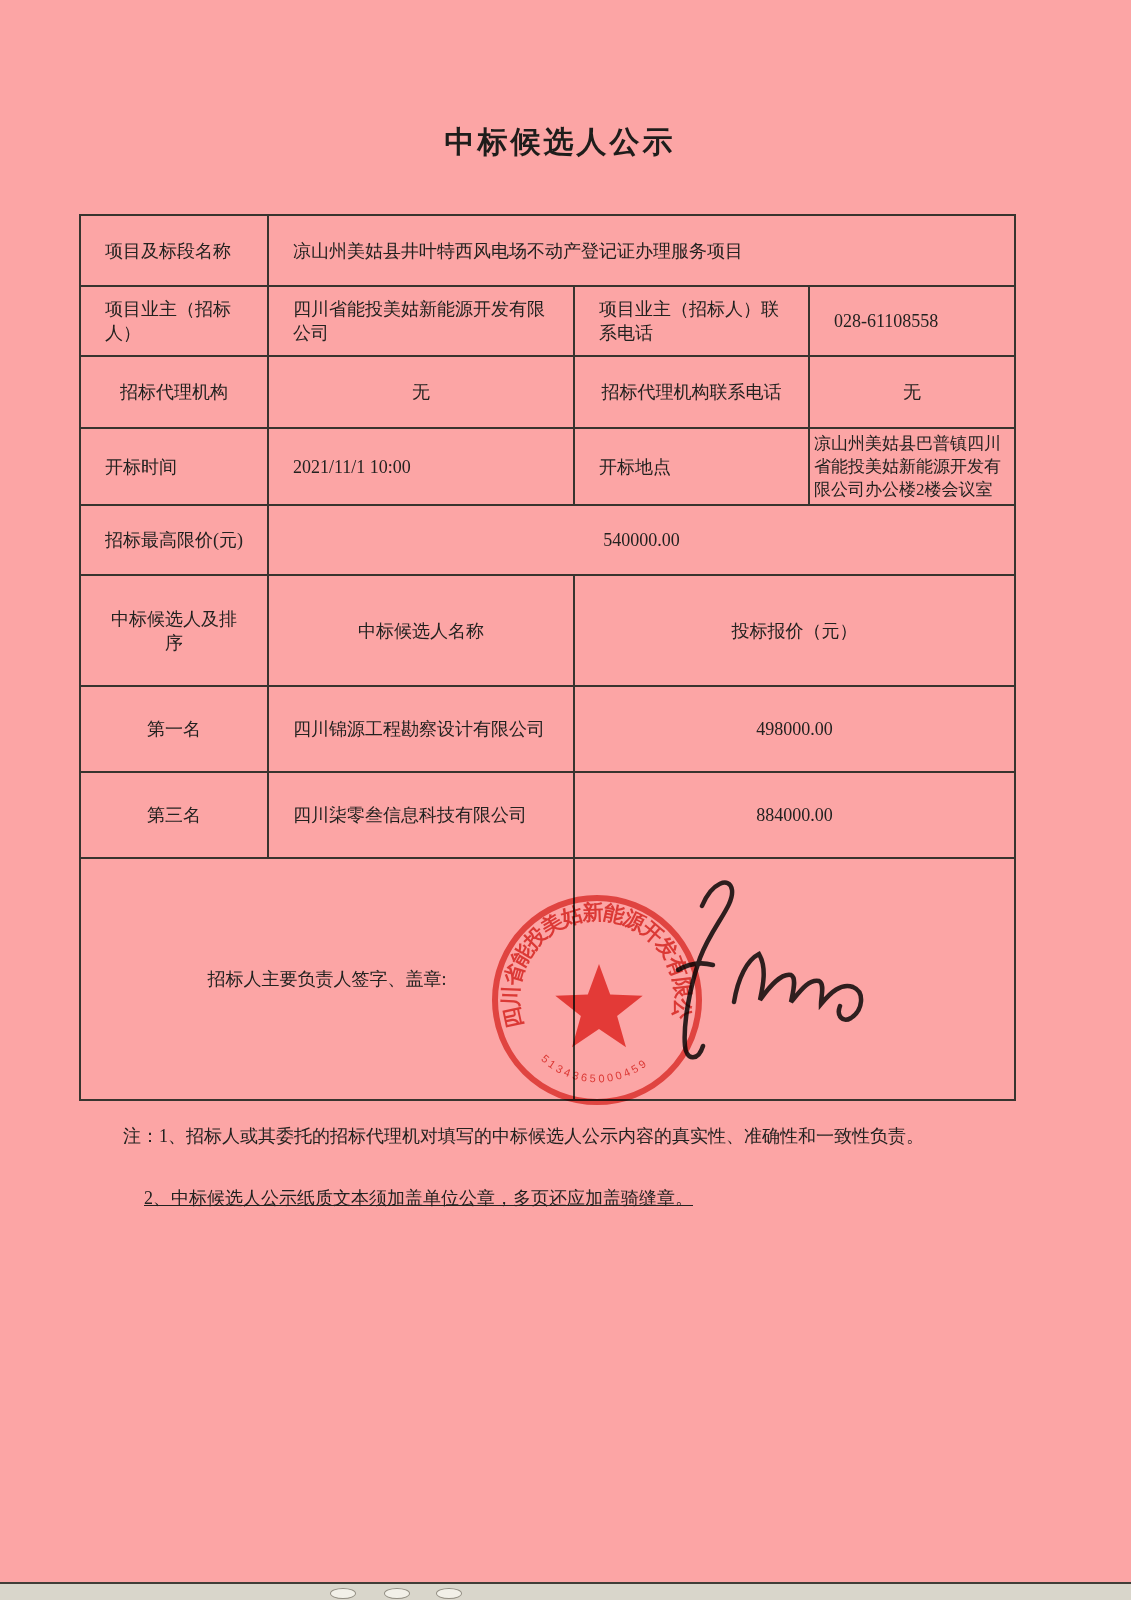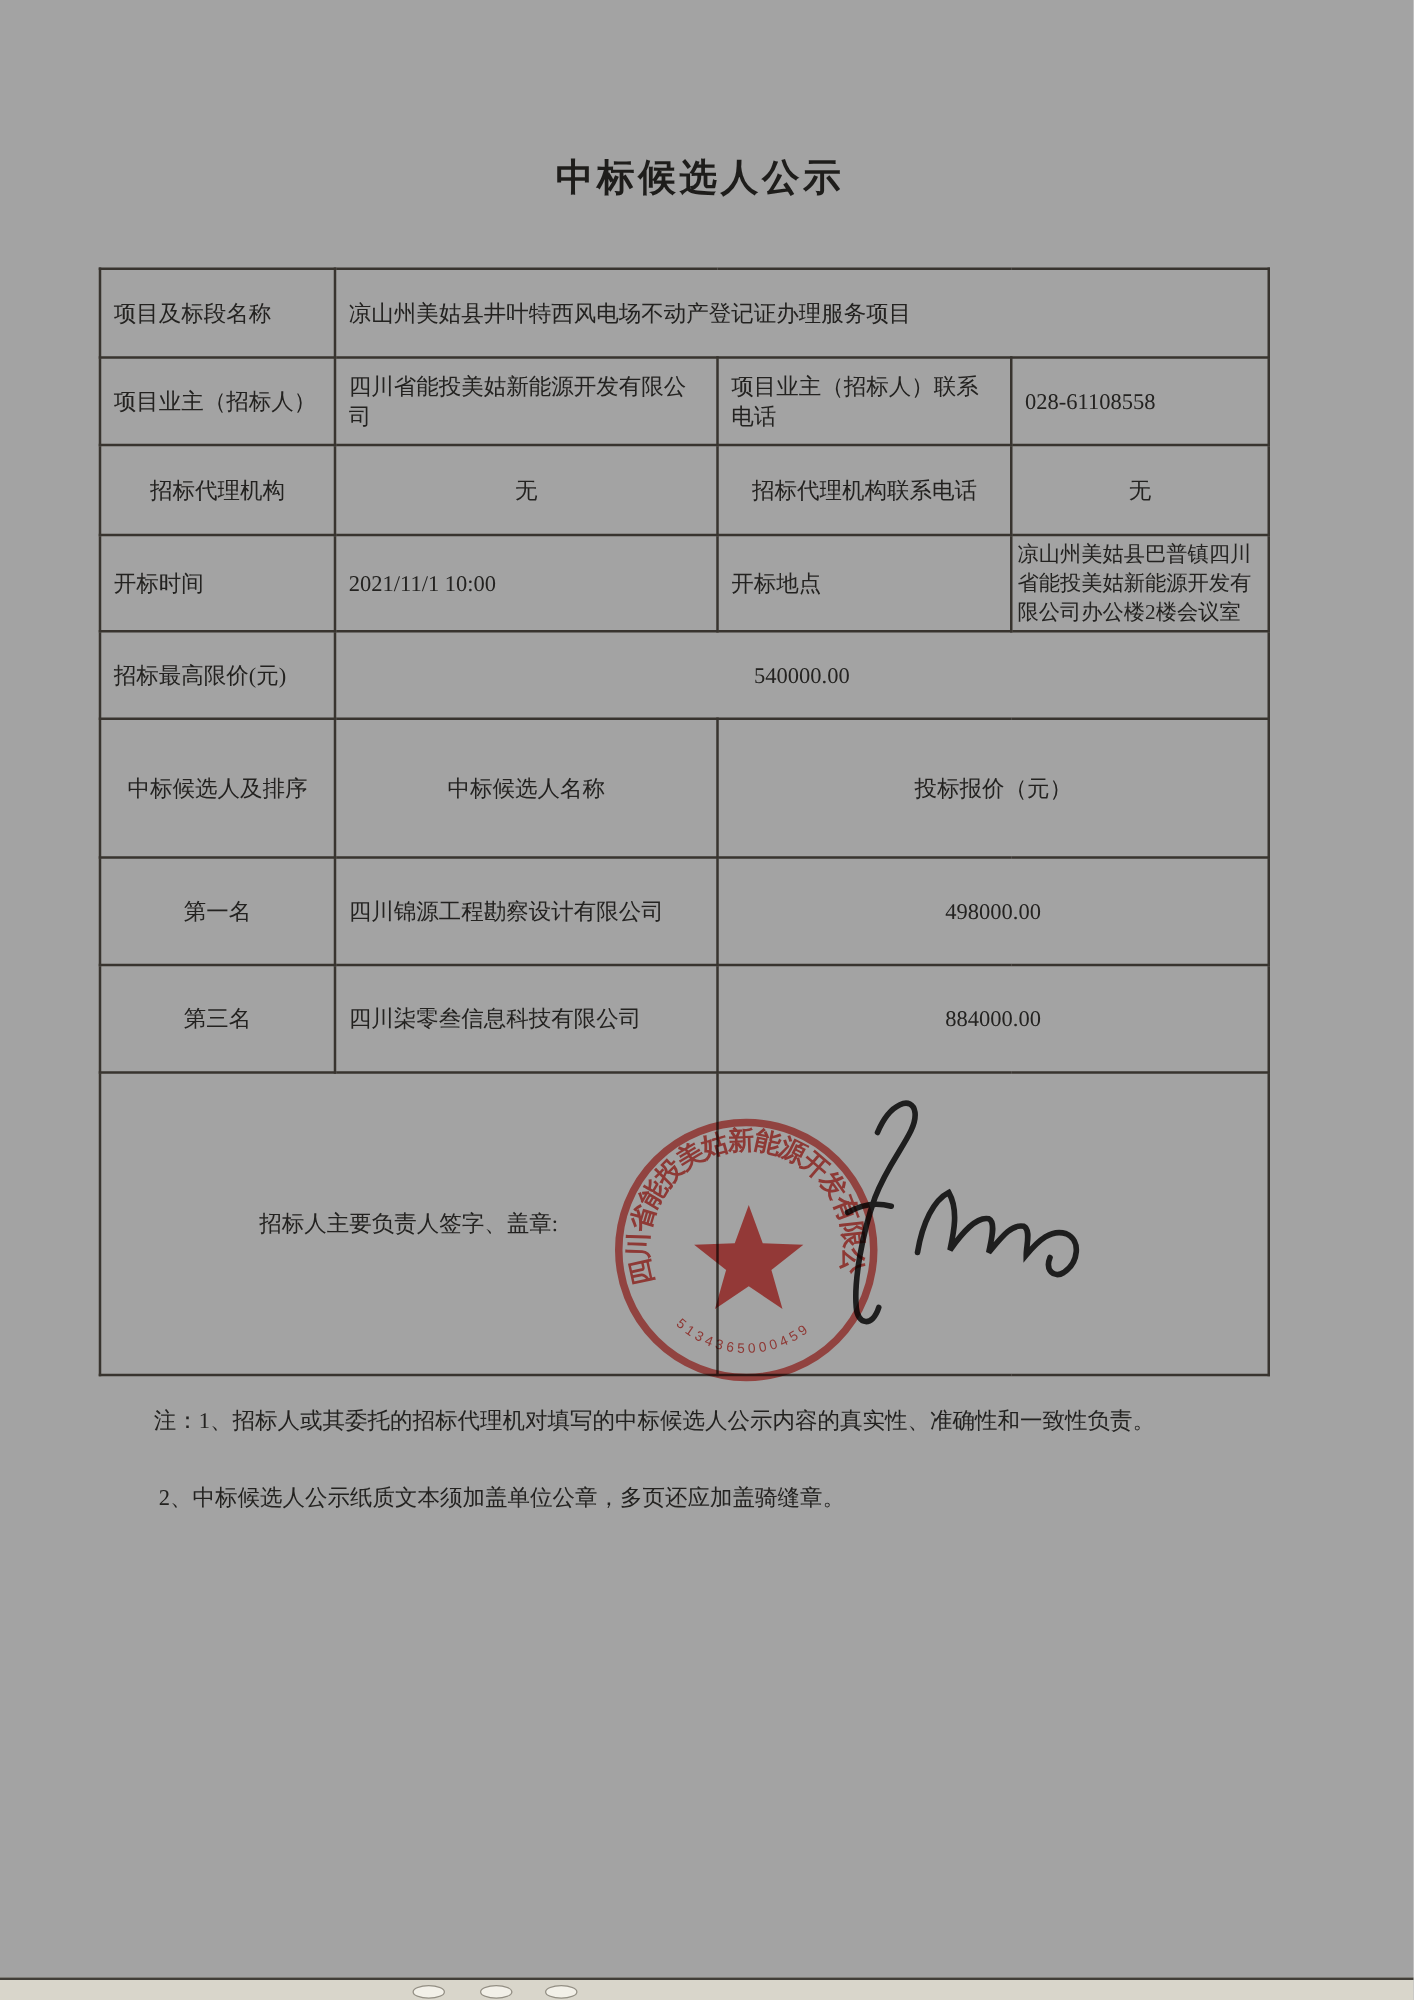--- a/index.html
+++ b/index.html
@@ -1,20 +1,20 @@
 <!DOCTYPE html>
 <html><head>
 <meta charset="utf-8">
 <style>
   html,body{margin:0;padding:0;background:#e8e8e6;}
   .page{
     position:relative;
     width:1131px;height:1600px;
     margin:0 auto;
-    background:#a3a3a3;
+    background:#fca5a5;
     overflow:hidden;
     font-family:"Liberation Serif", serif;
     color:#232220;
   }
   .doc-title{
     position:absolute;
     top:122px;left:0;width:1120px;
     text-align:center;
     font-family:"Liberation Sans", sans-serif;
     font-weight:700;
@@ -26,39 +26,39 @@
     position:absolute;
     left:79px;top:214px;
     width:935px;
     border-collapse:collapse;
     table-layout:fixed;
   }
   .doc-table td{
     border:2px solid #38342f;
     font-size:18px;
     line-height:24px;
-    padding:3px 10px;
+    padding:3px 24px;
     vertical-align:middle;
     color:#232220;
     word-break:break-all;
   }
   .r-info1 td{height:63px;}
   .r-info2 td{height:62px;}
   .r-info3 td{height:64px;text-align:center;}
   .r-info4 td{height:63px;}
   .r-info5 td{height:62px;}
   .r-head td{height:103px;}
   .r-cand td{height:78px;}
   .r-sign td{height:234px;}
   td.c{text-align:center;}
   td.place-cell{font-size:17px;line-height:23px;padding:3px 4px;}
   .sign-label-cell{text-align:center;vertical-align:middle;}
   .notes{position:absolute;left:95px;width:960px;font-size:18px;color:#232220;}
   .note-1{top:1124px;margin-left:28px;}
-  .note-2{top:1186px;left:127px;}
+  .note-2{top:1186px;left:144px;text-decoration:underline;}
   .seal{
     position:absolute;
     left:457px;top:860px;
     width:280px;height:280px;
     mix-blend-mode:multiply;
     opacity:.85;
   }
   .signature{
     position:absolute;
     left:650px;top:872px;

